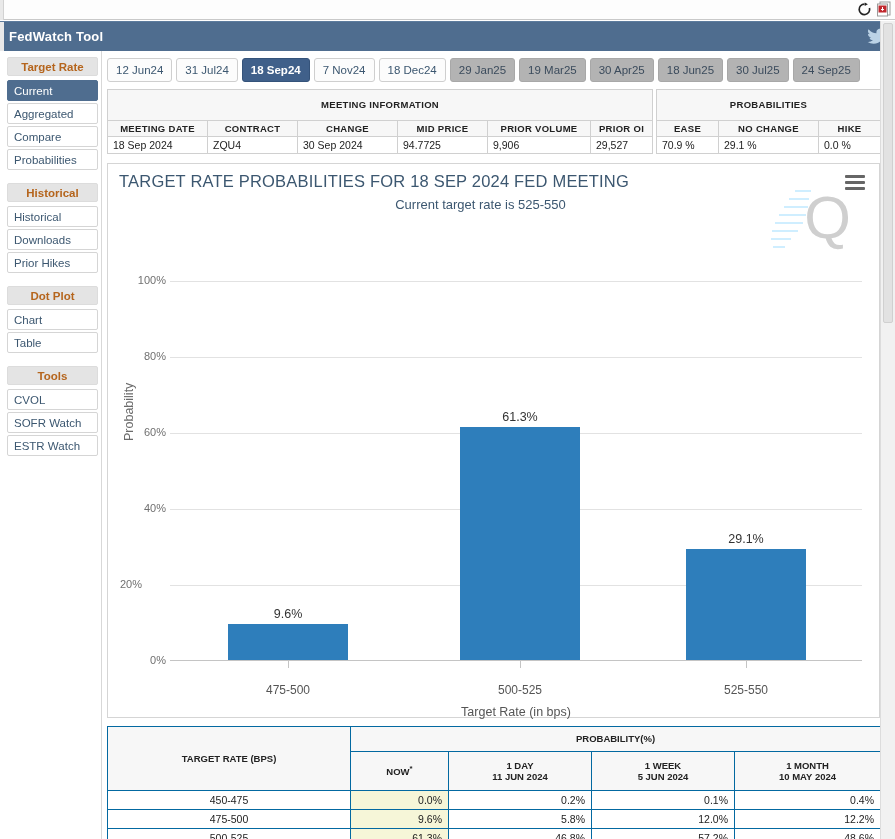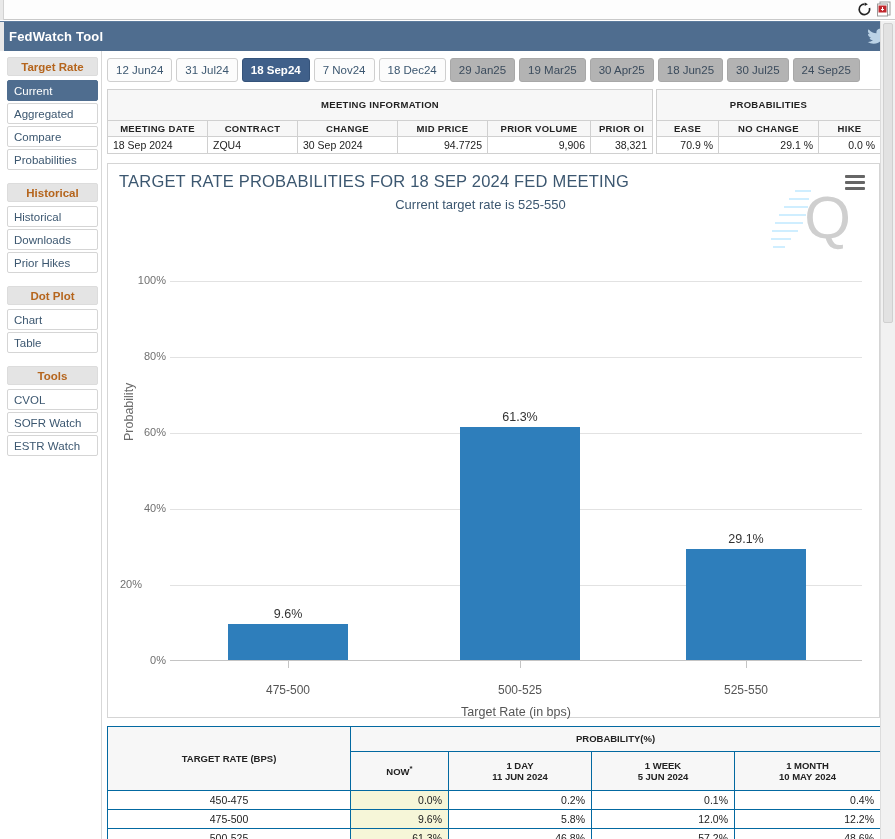--- a/index.html
+++ b/index.html
@@ -81,21 +81,21 @@
   .tab.selected{background:#40608a;color:#ffffff;border-color:#35537a;font-weight:bold;}
   .tab.future{background:#b3b3b3;color:#3b4b5c;border-color:#a8a8a8;}
   
   .info-wrap{position:absolute;left:4px;top:38px;width:773px;height:62px;}
   table.grid{border-collapse:collapse;font-size:10.5px;table-layout:fixed;}
   table.grid th, table.grid td{
     border:1px solid #d0d0d0;padding:2px 5px;box-sizing:border-box;
   }
   table.grid th{background:#f7f7f7;font-weight:bold;color:#222;text-align:center;
     font-size:9.5px;letter-spacing:.3px;}
-  table.grid td{background:#ffffff;color:#222;text-align:right;}
+  table.grid td{background:#ffffff;color:#222;text-align:left;}
   table.grid td.c{text-align:left;}
   .meet-table{position:absolute;left:0;top:0;width:545px;}
   .prob-table{position:absolute;left:549px;top:0;width:224px;}
   .tbl-title{
     height:26px;line-height:26px;text-align:center;font-weight:bold;
     font-size:10px;background:#f7f7f7;color:#222;letter-spacing:.4px;
   }
   
   .chart-panel{
     position:absolute;left:4px;top:112px;width:773px;height:555px;
@@ -265,21 +265,21 @@
           <th>MID PRICE</th>
           <th>PRIOR VOLUME</th>
           <th>PRIOR OI</th>
         </tr>
         <tr>
           <td class="c">18 Sep 2024</td>
           <td class="c">ZQU4</td>
           <td class="c">30 Sep 2024</td>
           <td>94.7725</td>
           <td>9,906</td>
-          <td>38,321</td>
+          <td>29,527</td>
         </tr>
       </tbody>
         </table>
 
       <table class="grid prob-table">
         <colgroup>
             <col style="width:62px">
             <col style="width:100px">
             <col style="width:62px">
           </colgroup>

